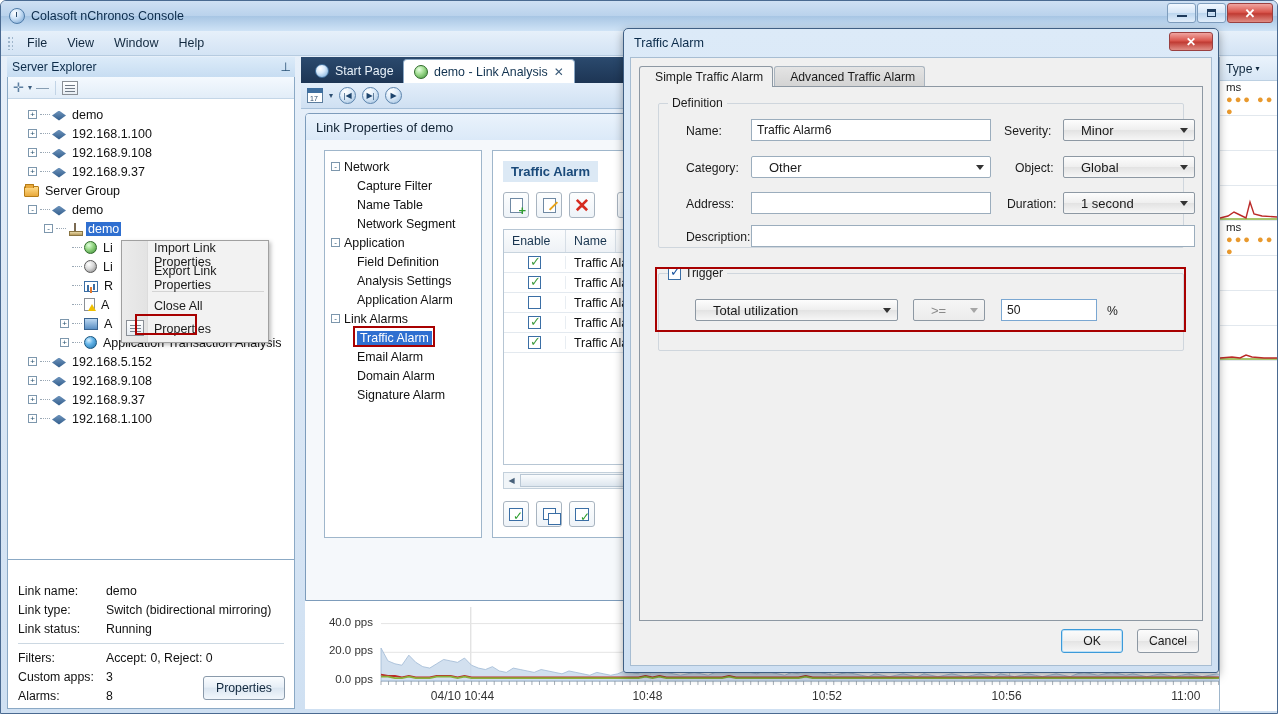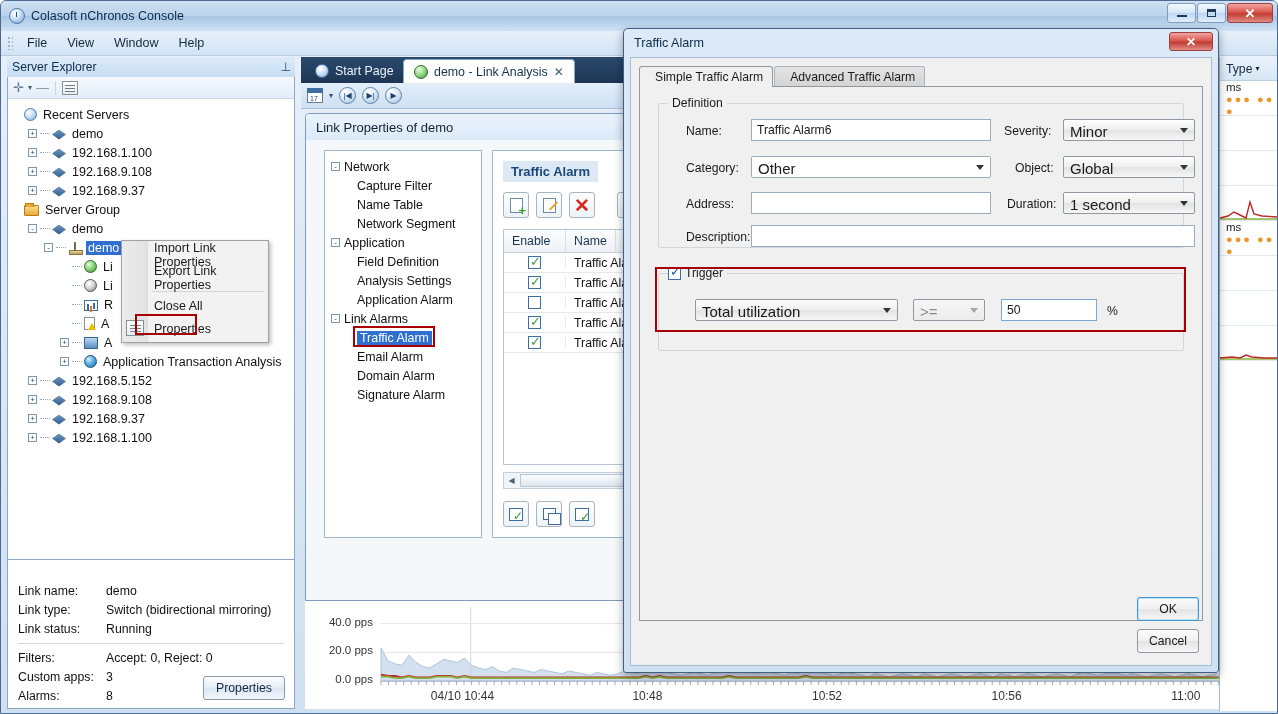--- a/index.html
+++ b/index.html
@@ -343,34 +343,34 @@
   .group > .glabel{ position:absolute; left:9px; top:-8px; background:#f0f0f0;
     padding:0 4px; font-size:12.2px; color:#1a1a1a; }
   .flabel{ position:absolute; font-size:12.2px; color:#1a1a1a; }
   .tinput{
     position:absolute; background:#fff; border:1px solid #9badbd;
     font-size:12.2px; color:#1a1a1a; padding:3px 5px; height:22px;
   }
   .tcombo{
     position:absolute; border:1px solid #8d98a3; border-radius:2px; height:22px;
     background:linear-gradient(180deg,#fdfdfd 0%, #efefef 48%, #e3e3e3 52%, #f6f6f6 100%);
-    font-size:15px; color:#1a1a1a; padding:3px 6px;
+    font-size:13px; color:#1a1a1a; padding:3px 17px;
   }
   .tcombo.white{ background:#fff; border-color:#9badbd; }
   .tcombo .arrow{ position:absolute; right:6px; top:8px; width:0;height:0;
     border-left:4px solid transparent;border-right:4px solid transparent;border-top:5px solid #333;}
   .tcombo.disabled{ color:#8a8a8a; background:linear-gradient(180deg,#f6f6f6,#ececec); }
   .tcombo.disabled .arrow{ border-top-color:#a6a6a6; }
   .dcbx{ position:absolute; width:13px;height:13px; border:1px solid #7b8a99; background:#fff;}
   .dcbx.on{ border-color:#3a6ea5; }
   .dcbx.on::after{ content:"✓"; position:absolute;left:1px;top:-4px;color:#19539e;font-size:13px;}
   .dcbx.off{ background:linear-gradient(180deg,#f3f3f3,#e2e2e2); }
   .dcbx.dim{ border-color:#bdbdbd; background:#f5f5f5; }
   .redbox{ position:absolute; border:2px solid #a80000; }
-  #dlg-buttons{ position:absolute; right:12px; bottom:12px; display:flex; gap:8px;flex-direction:column; }
+  #dlg-buttons{ position:absolute; right:12px; bottom:12px; display:flex; gap:14px; }
   .dbtn{ width:62px; height:24px; border:1px solid #8d98a3; border-radius:3px;
     background:linear-gradient(180deg,#fcfcfc 0%, #f0f0f0 48%, #e4e4e4 52%, #f7f7f7 100%);
     font-size:12.2px; color:#1a1a1a; display:flex;align-items:center;justify-content:center;}
   .dbtn.default{ border:1px solid #3c9ad9; box-shadow:0 0 0 1px #bfe0f5 inset; }
   .statictext{ position:absolute; font-size:12.2px; color:#1a1a1a; }
 </style>
 </head>
 <body>
 
 <div id="app-window">
@@ -732,25 +732,20 @@
     </div>
     <div class="se-body">
       <div class="se-toolbar">
         <span class="tb-plus">✛</span>
         <span class="tb-caret">▾</span>
         <span class="tb-minus">—</span>
         <span class="tb-sep"></span>
         <span class="tb-props-ico"></span>
       </div>
       <div class="tree" id="se-tree">
-          <div class="tnode" style="padding-left: 0px;">
-            <span class="exp none"></span>
-            <span class="ico ico-clock"></span>
-            <span class="tlabel">Recent Servers</span>
-          </div>
           <div class="tnode" style="padding-left: 16px;">
             <span class="exp">+</span>
             <span class="dots"></span>
             <span class="ico ico-diamond"></span>
             <span class="tlabel">demo</span>
           </div>
           <div class="tnode" style="padding-left: 16px;">
             <span class="exp">+</span>
             <span class="dots"></span>
             <span class="ico ico-diamond"></span>

